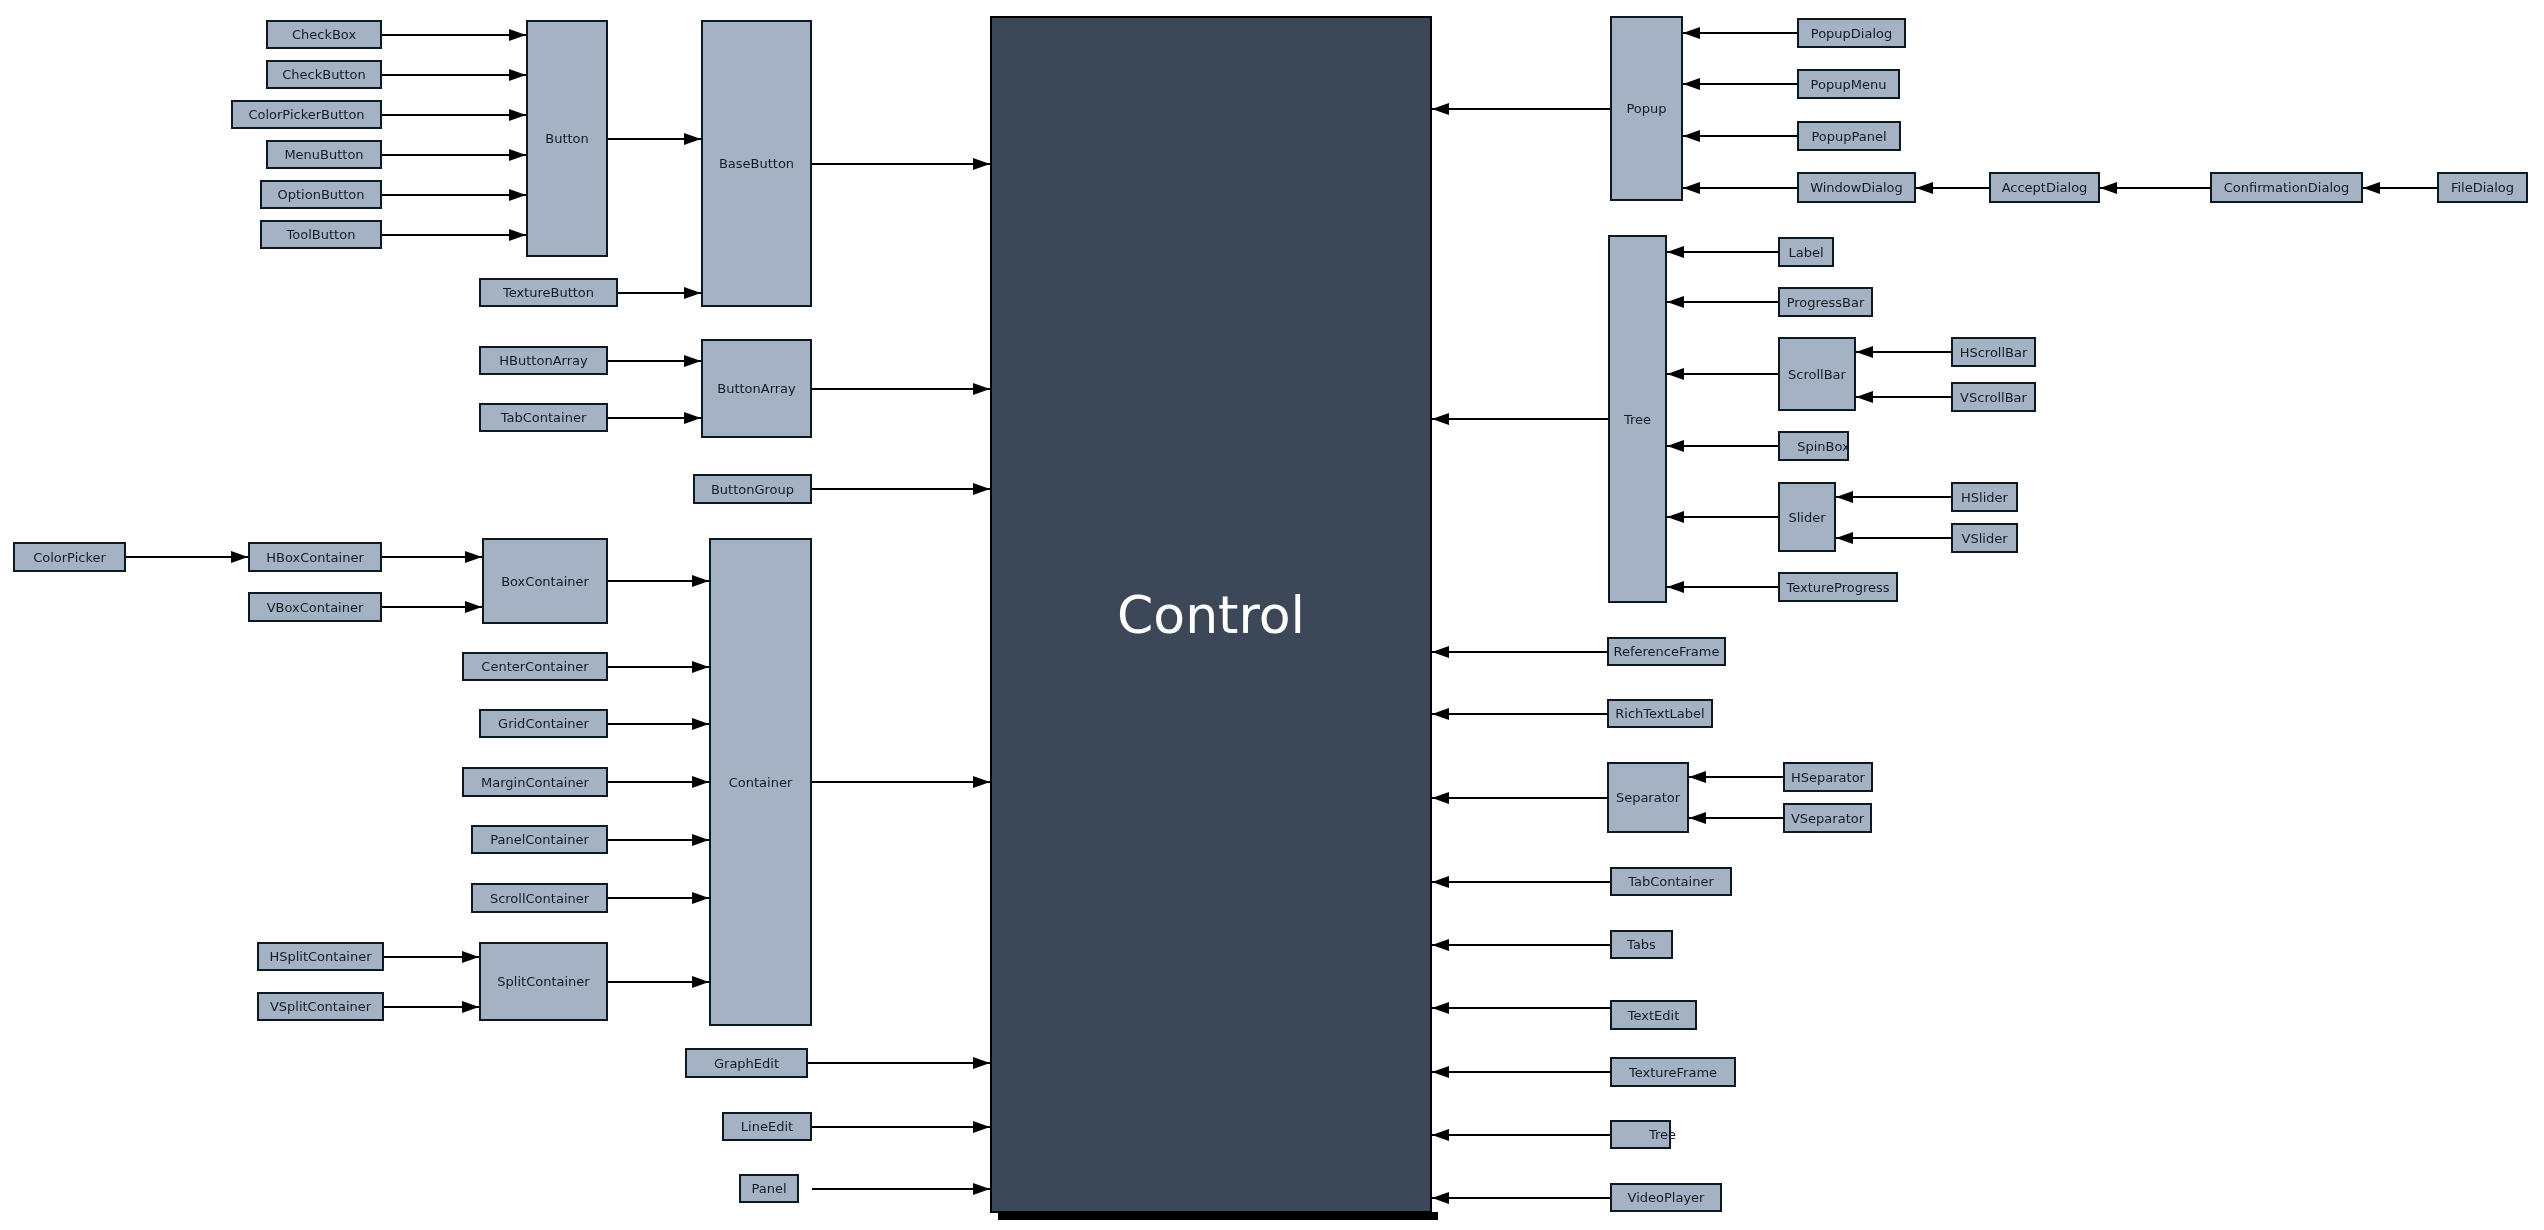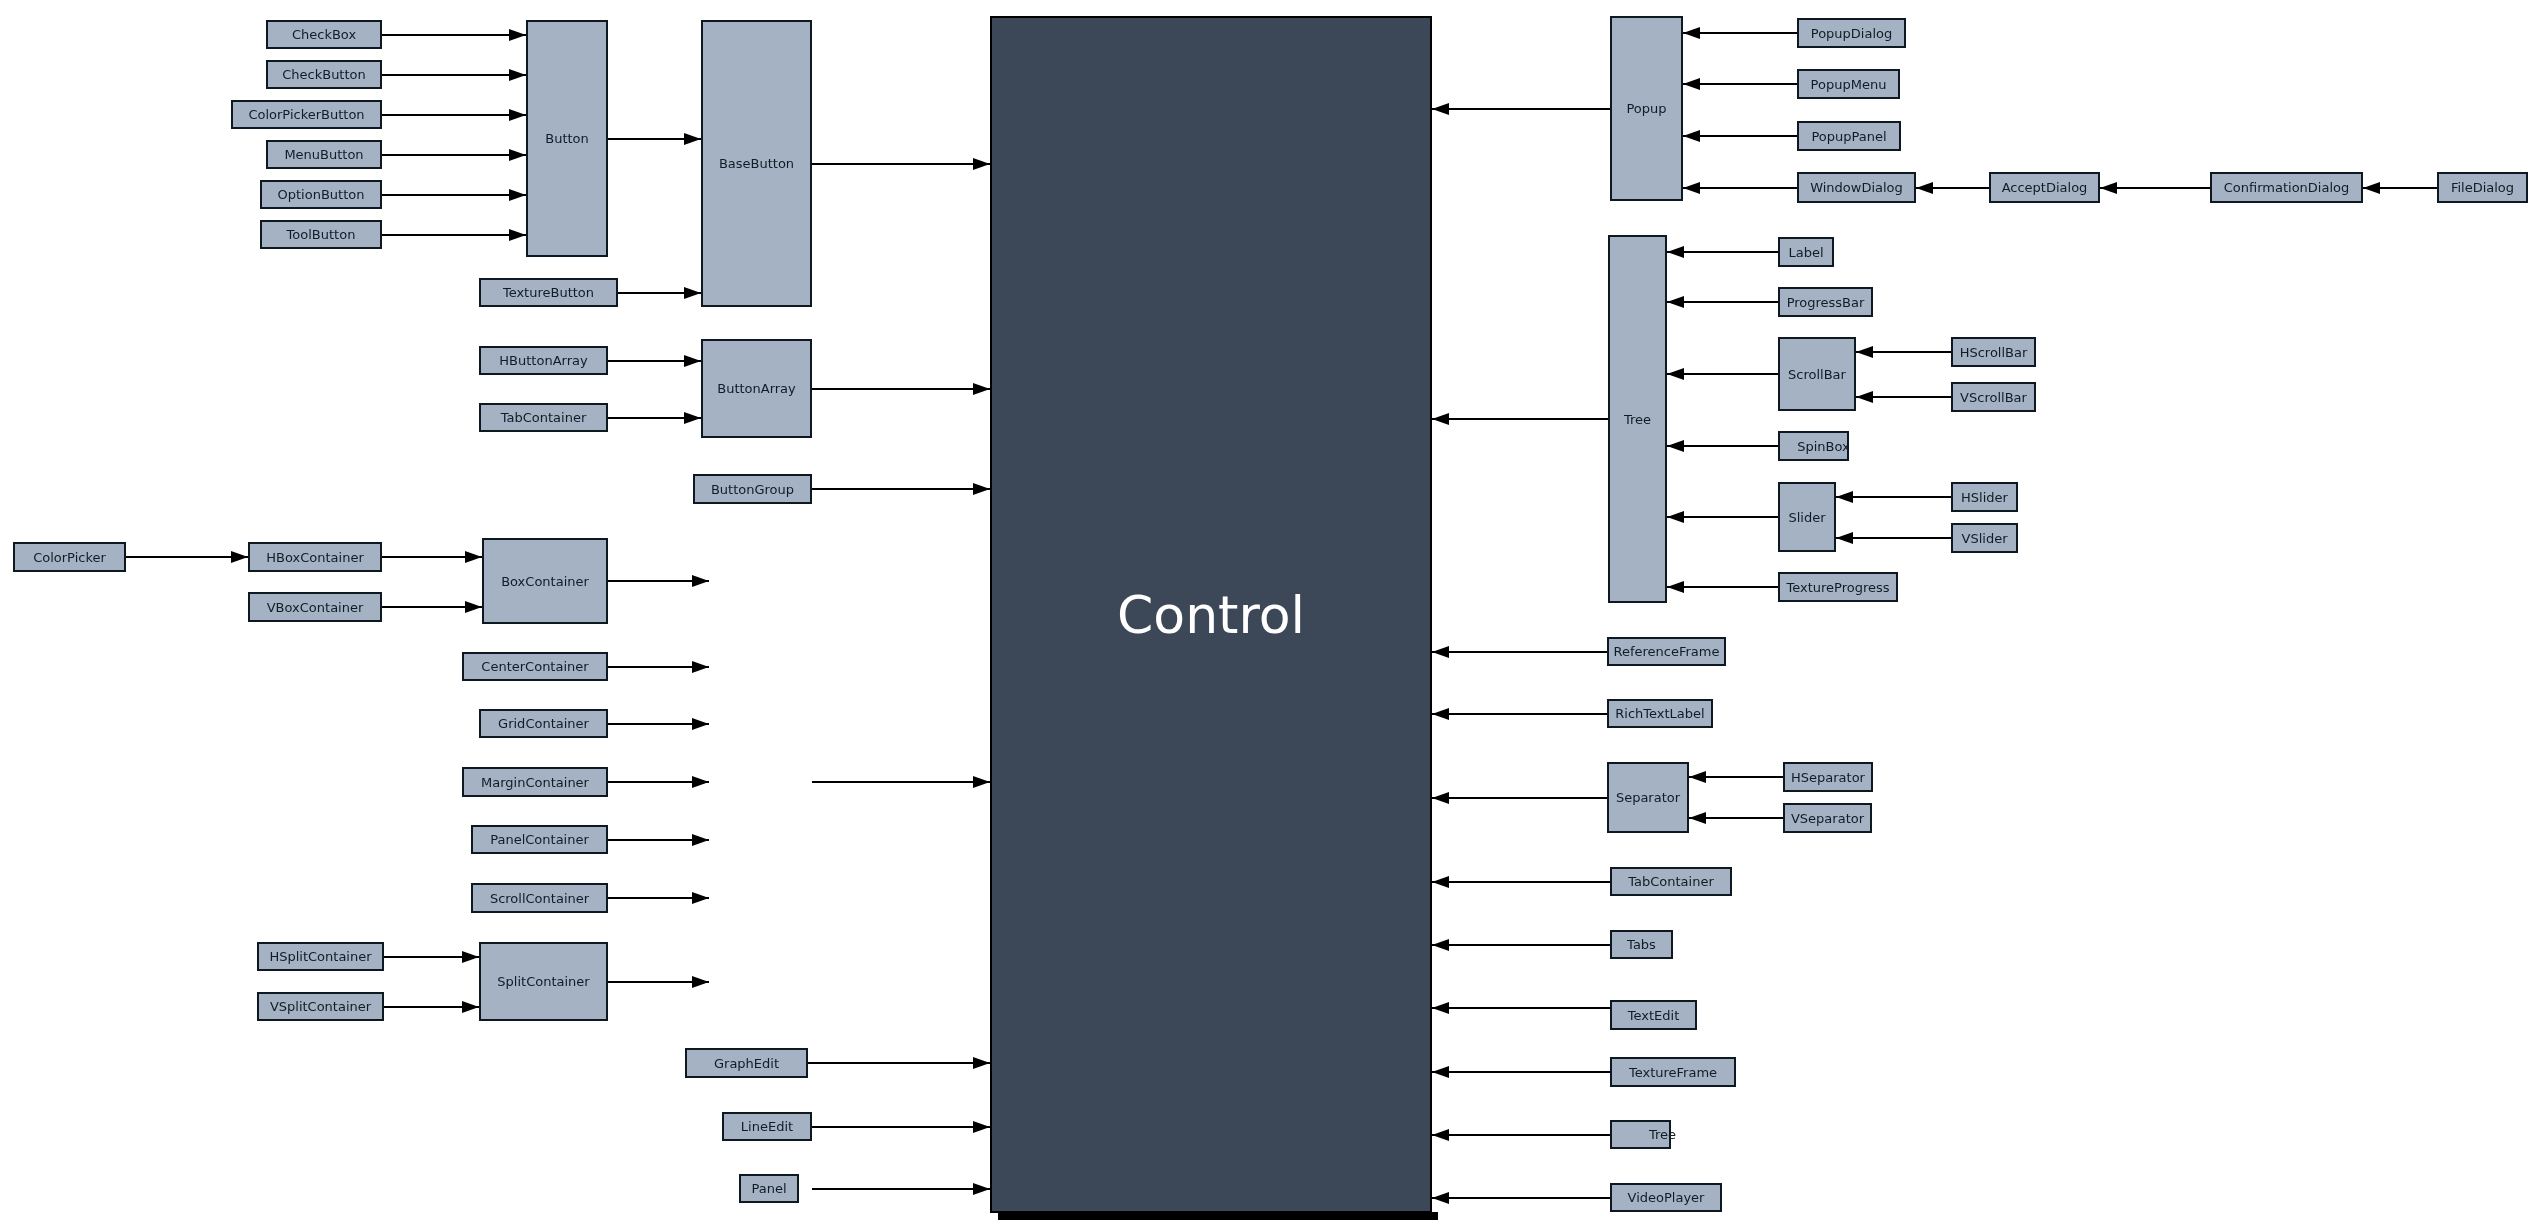--- a/index.html
+++ b/index.html
@@ -193,20 +193,21 @@
     <div class="node" style="left: 248px; top: 592px; width: 134px; height: 30px;">VBoxContainer</div>
     <div class="node" style="left: 482px; top: 538px; width: 126px; height: 86px;">BoxContainer</div>
     <div class="node" style="left: 462px; top: 652px; width: 146px; height: 29px;">CenterContainer</div>
     <div class="node" style="left: 479px; top: 709px; width: 129px; height: 29px;">GridContainer</div>
     <div class="node" style="left: 462px; top: 767px; width: 146px; height: 30px;">MarginContainer</div>
     <div class="node" style="left: 471px; top: 825px; width: 137px; height: 29px;">PanelContainer</div>
     <div class="node" style="left: 471px; top: 883px; width: 137px; height: 30px;">ScrollContainer</div>
     <div class="node" style="left: 479px; top: 942px; width: 129px; height: 79px;">SplitContainer</div>
     <div class="node" style="left: 257px; top: 942px; width: 127px; height: 29px;">HSplitContainer</div>
     <div class="node" style="left: 257px; top: 992px; width: 127px; height: 29px;">VSplitContainer</div>
+    <div class="node" style="left: 709px; top: 538px; width: 103px; height: 488px;">Container</div>
     <div class="node" style="left: 685px; top: 1048px; width: 123px; height: 30px;">GraphEdit</div>
     <div class="node" style="left: 722px; top: 1112px; width: 90px; height: 29px;">LineEdit</div>
     <div class="node" style="left: 739px; top: 1174px; width: 60px; height: 29px;">Panel</div>
     <div class="node" style="left: 1610px; top: 16px; width: 73px; height: 185px;">Popup</div>
     <div class="node" style="left: 1797px; top: 18px; width: 109px; height: 30px;">PopupDialog</div>
     <div class="node" style="left: 1797px; top: 69px; width: 103px; height: 30px;">PopupMenu</div>
     <div class="node" style="left: 1797px; top: 121px; width: 104px; height: 30px;">PopupPanel</div>
     <div class="node" style="left: 1797px; top: 172px; width: 119px; height: 31px;">WindowDialog</div>
     <div class="node" style="left: 1989px; top: 172px; width: 111px; height: 31px;">AcceptDialog</div>
     <div class="node" style="left: 2210px; top: 172px; width: 153px; height: 31px;">ConfirmationDialog</div>

